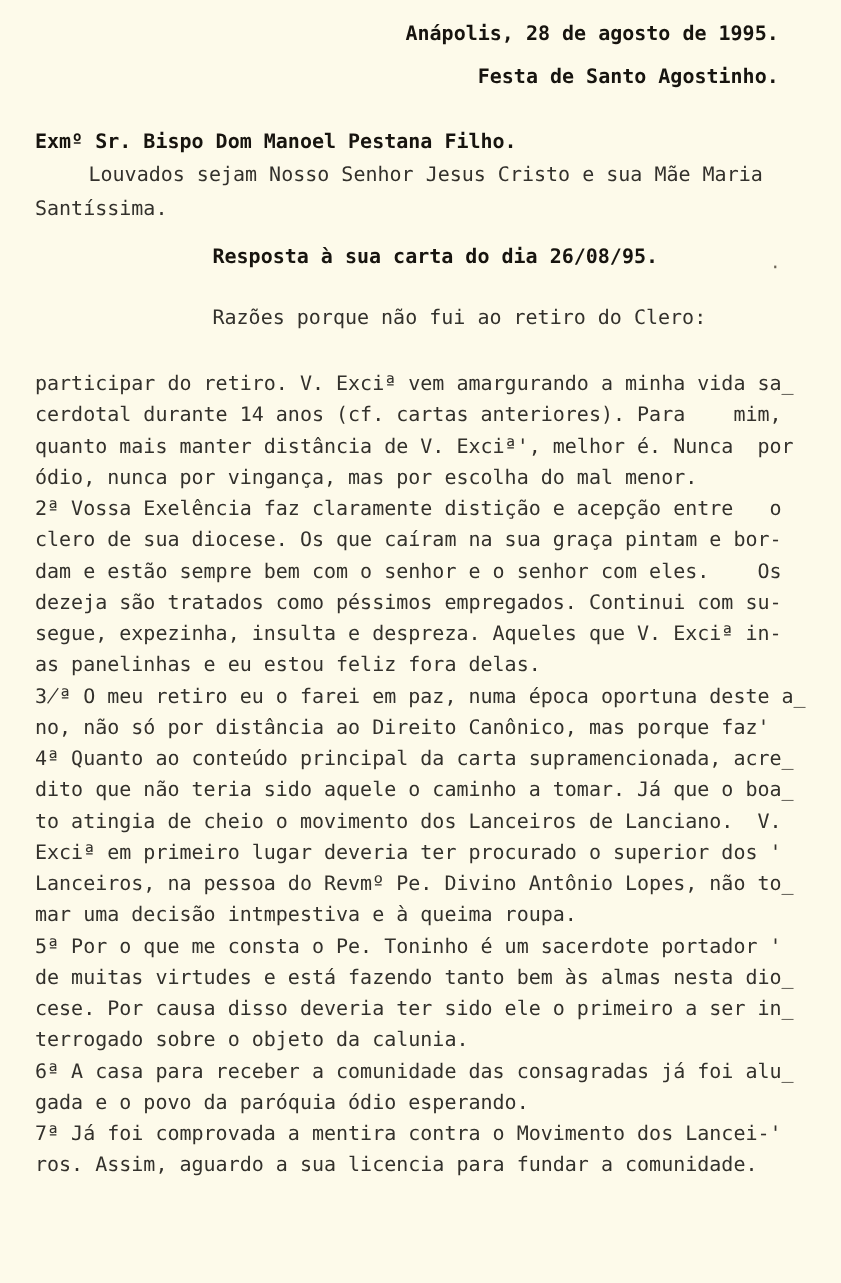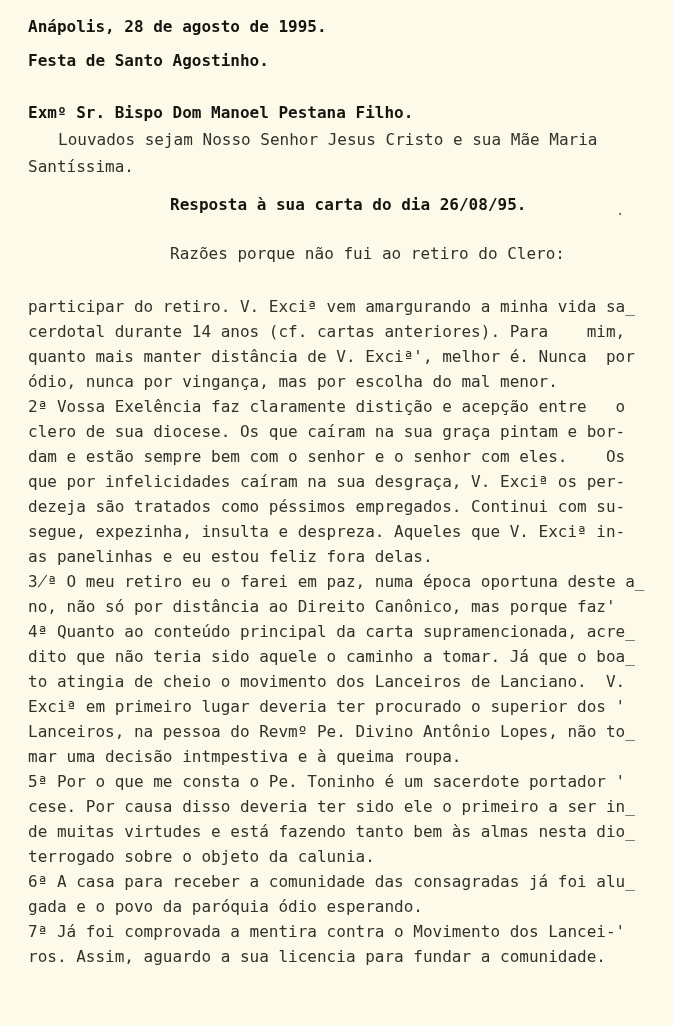--- a/index.html
+++ b/index.html
@@ -20,31 +20,32 @@
     overflow: hidden;
   }
   .line {
     white-space: pre;
   }
   .bold {
     font-weight: bold;
     color: #17140f;
   }
   .date-block {
+    text-align: right;
     line-height: 26px;
   }
   .date-block .line1 { margin-bottom: 8px; }
   .addressee {
     margin-top: 25px;
     line-height: 27px;
   }
   .salutation {
     line-height: 27px;
   }
-  .salutation .indent { padding-left: 30px; }
+  .salutation .indent { padding-left: 30px; text-align: center; }
   .subject {
     margin-top: 12px;
     padding-left: 142px;
     line-height: 26px;
   }
   .intro {
     margin-top: 23px;
     padding-left: 142px;
     line-height: 26px;
   }
@@ -85,35 +86,34 @@
   <div class="line intro">Razões porque não fui ao retiro do Clero:</div>
 
   <div class="body-lines">
       <div class="line">participar do retiro. V. Exciª vem amargurando a minha vida sa̲</div>
       <div class="line">cerdotal durante 14 anos (cf. cartas anteriores). Para    mim,</div>
       <div class="line">quanto mais manter distância de V. Exciª', melhor é. Nunca  por</div>
       <div class="line">ódio, nunca por vingança, mas por escolha do mal menor.</div>
       <div class="line">2ª Vossa Exelência faz claramente distição e acepção entre   o</div>
       <div class="line">clero de sua diocese. Os que caíram na sua graça pintam e bor-</div>
       <div class="line">dam e estão sempre bem com o senhor e o senhor com eles.    Os</div>
-      <div class="line">que por infelicidades caíram na sua desgraça, V. Exciª os per-</div>
       <div class="line">dezeja são tratados como péssimos empregados. Continui com su-</div>
       <div class="line">segue, expezinha, insulta e despreza. Aqueles que V. Exciª in-</div>
       <div class="line">as panelinhas e eu estou feliz fora delas.</div>
       <div class="line">3̸ª O meu retiro eu o farei em paz, numa época oportuna deste a̲</div>
       <div class="line">no, não só por distância ao Direito Canônico, mas porque faz'</div>
       <div class="line">4ª Quanto ao conteúdo principal da carta supramencionada, acre̲</div>
       <div class="line">dito que não teria sido aquele o caminho a tomar. Já que o boa̲</div>
       <div class="line">to atingia de cheio o movimento dos Lanceiros de Lanciano.  V.</div>
       <div class="line">Exciª em primeiro lugar deveria ter procurado o superior dos '</div>
       <div class="line">Lanceiros, na pessoa do Revmº Pe. Divino Antônio Lopes, não to̲</div>
       <div class="line">mar uma decisão intmpestiva e à queima roupa.</div>
       <div class="line">5ª Por o que me consta o Pe. Toninho é um sacerdote portador '</div>
+      <div class="line">de muitas virtudes e está fazendo tanto bem às almas nesta dio̲</div>
       <div class="line">cese. Por causa disso deveria ter sido ele o primeiro a ser in̲</div>
-      <div class="line">de muitas virtudes e está fazendo tanto bem às almas nesta dio̲</div>
       <div class="line">terrogado sobre o objeto da calunia.</div>
       <div class="line">6ª A casa para receber a comunidade das consagradas já foi alu̲</div>
       <div class="line">gada e o povo da paróquia ódio esperando.</div>
       <div class="line">7ª Já foi comprovada a mentira contra o Movimento dos Lancei-'</div>
       <div class="line">ros. Assim, aguardo a sua licencia para fundar a comunidade.</div>
     </div>
 
   <div class="stray">·</div>
 
 </div>

